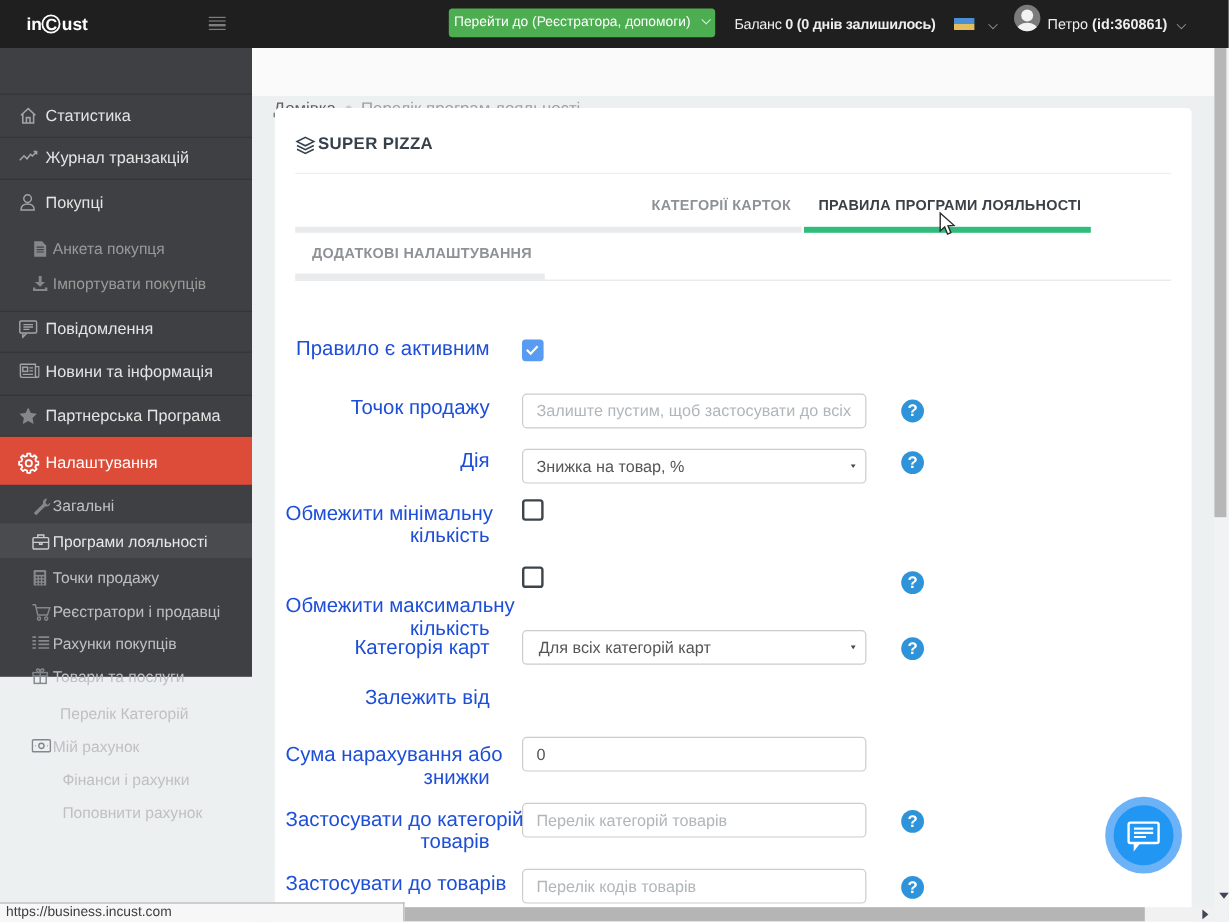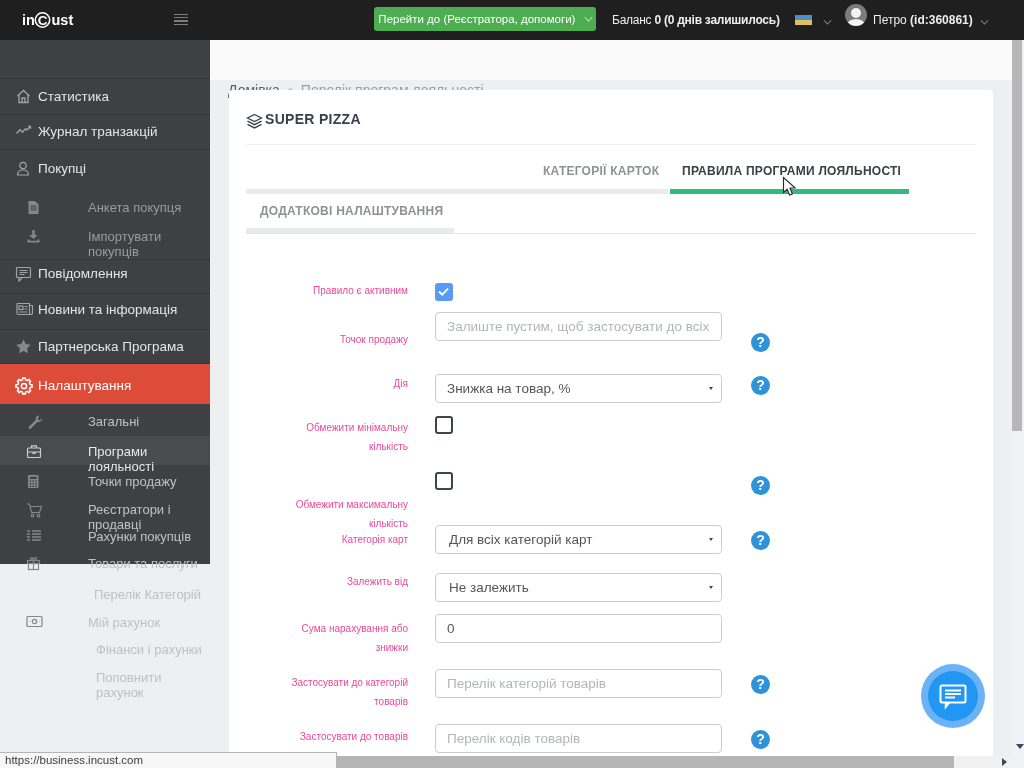--- a/index.html
+++ b/index.html
@@ -20,21 +20,21 @@
 #avatar .body { position:absolute; left:2px; top:15px; width:18px; height:12px; border-radius:50%; background:#f2f2f2; }
 #user { position:absolute; left:873px; top:13px; color:#eee; font-size:12px; }
 
 
 #sidebar { position:absolute; left:0; top:40px; width:210px; height:524px; background:#3e4043; z-index:10; }
 .sline { position:absolute; left:0; width:210px; height:1px; background:#333537; }
 .mi { position:absolute; left:0; width:210px; color:#e4e4e4; font-size:13.5px; }
 .mi .txt { position:absolute; left:38px; top:-6px; }
 .mi svg { position:absolute; left:15px; top:-7px; }
 .smi { position:absolute; left:0; width:210px; color:#9a9a9a; font-size:13px; }
-.smi .txt { position:absolute; left:44px; top:-7px;margin-left:44px; }
+.smi .txt { position:absolute; left:44px; top:-7px; }
 .smi svg { position:absolute; left:26px; top:-7px; }
 #reditem { position:absolute; left:0; top:324px; width:210px; height:40px; background:#dd4b39; }
 #actsub { position:absolute; left:0; top:396px; width:210px; height:29px; background:#494b4e; }
 
 
 #content { position:absolute; left:210px; top:40px; width:803px; height:728px; background:#edf0f1; }
 #crumbbar { position:absolute; left:0; top:0; width:803px; height:40px; background:#fafafa; }
 #crumbbar .in { position:absolute; left:18px; top:13px; font-size:14px; color:#5a6165;margin-top:29px; }
 #crumbbar .dot { display:inline-block; width:5px; height:5px; border-radius:50%; background:#ccc; vertical-align:2px; margin:0 8px; }
 #crumbbar .g { color:#9aa0a5; }
@@ -43,21 +43,21 @@
 
 #pizza { position:absolute; left:17px; top:20px; }
 #pizza .t { position:absolute; left:19px; top:1px; font-size:14px; font-weight:bold; color:#36414b; letter-spacing:0.3px; white-space:nowrap; }
 #hline { position:absolute; left:17px; top:54px; width:730px; height:1px; background:#eceff2; }
 
 .tab { position:absolute; font-size:12px; font-weight:bold; color:#8e9296; letter-spacing:0.25px; white-space:nowrap; }
 .bar { position:absolute; height:5px; background:#e9eaeb; }
 .bargreen { position:absolute; height:5px; background:#2fbc7c; }
 
 
-.lbl { position:absolute; font-size:10px; color:#ec4899; text-align:right; width:170px; white-space:nowrap; line-height:18.5px; }
+.lbl { position:absolute; font-size:17px; color:#1d4ed8; text-align:right; width:170px; white-space:nowrap; line-height:18.5px; }
 .inp { position:absolute; left:206px; width:287px; height:29px; border:1px solid #ccc; border-radius:4px; background:#fff; font-size:13.5px; color:#b0b6ba; line-height:27px; padding-left:11px; white-space:nowrap; overflow:hidden; }
 .sel { position:absolute; left:206px; width:287px; height:29px; border:1px solid #ccc; border-radius:4px; background:#fff; font-size:13.5px; color:#555; line-height:27px; padding-left:13px; }
 .sel .arr { position:absolute; right:8px; top:12px; width:0; height:0; border-left:2.8px solid transparent; border-right:2.8px solid transparent; border-top:3.8px solid #40454d; }
 .cb { position:absolute; left:206px; width:18px; height:18px; border:2px solid #3d444b; border-radius:3px; background:#fff; }
 .cbc { position:absolute; left:206px; width:18px; height:18px; border-radius:3px; background:#579bf2; }
 .help { position:absolute; left:522px; width:19px; height:19px; border-radius:50%; background:#2e93d8; color:#fff; font-size:14px; font-weight:bold; text-align:center; line-height:19px; }
 
 
 #chat { position:absolute; left:921px; top:664px; width:64px; height:64px; border-radius:50%; background:#6cb2f7; z-index:20; }
 #chat .inner { position:absolute; left:7px; top:7px; width:50px; height:50px; border-radius:50%; background:#2196f3; }
@@ -276,40 +276,39 @@
     <div style="position:absolute; left:17px; top:143px; width:730px; height:1px; background:#e4e7ea;"></div>
 
     <div class="lbl" style="left:9px; top:192px;">Правило є активним</div>
     <div class="cbc" style="top:193px;">
       <svg width="17" height="17" viewBox="0 0 17 17">
           <path d="M4 8.5 L7.2 11.7 L13 5.6" fill="none" stroke="#fff" stroke-width="1.8"></path>
         </svg>
     </div>
 
     <div class="lbl" style="left:9px; top:241px;">Точок продажу</div>
-    <div class="inp" style="top:222px;">Залиште пустим, щоб застосувати до всіх</div>
+    <div class="inp" style="top:238px;">Залиште пустим, щоб застосувати до всіх</div>
     <div class="help" style="top:243px;">?</div>
 
     <div class="lbl" style="left:9px; top:285px;">Дія</div>
     <div class="sel" style="top:284px;padding-left:11px;">Знижка на товар, %<span class="arr"></span></div>
     <div class="help" style="top:286px;">?</div>
 
     <div class="lbl" style="left:9px; top:329px;">Обмежити мінімальну<br>кількість</div>
     <div class="cb" style="top:326px;"></div>
 
     <div class="lbl" style="left:9px; top:384px;margin-top:22px;">Обмежити максимальну<br>кількість</div>
     <div class="cb" style="top:382px;"></div>
     <div class="help" style="top:386px;">?</div>
 
     <div class="lbl" style="left:9px; top:441px;">Категорія карт</div>
     <div class="sel" style="top:435px;">Для всіх категорій карт<span class="arr"></span></div>
     <div class="help" style="top:441px;">?</div>
 
     <div class="lbl" style="left:9px; top:483px;">Залежить від</div>
-    <div class="sel" style="top:483px;">Не залежить<span class="arr"></span></div>
 
     <div class="lbl" style="left:9px; top:530px;">Сума нарахування або<br>знижки</div>
     <div class="inp" style="top:524px; color:#555;">0</div>
 
     <div class="lbl" style="left:9px; top:584px;">Застосувати до категорій<br>товарів</div>
     <div class="inp" style="top:579px;">Перелік категорій товарів</div>
     <div class="help" style="top:585px;">?</div>
 
     <div class="lbl" style="left:9px; top:638px;">Застосувати до товарів</div>
     <div class="inp" style="top:634px;">Перелік кодів товарів</div>

